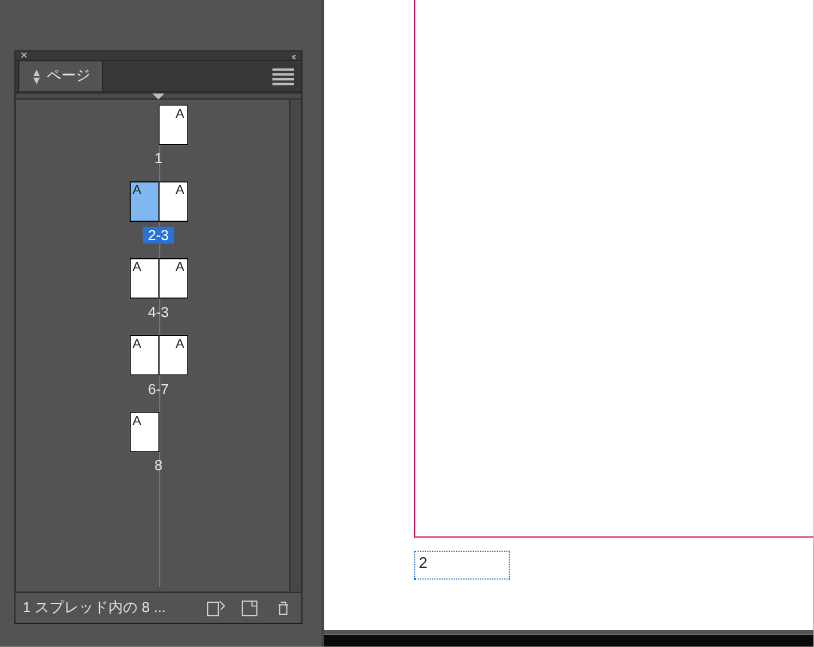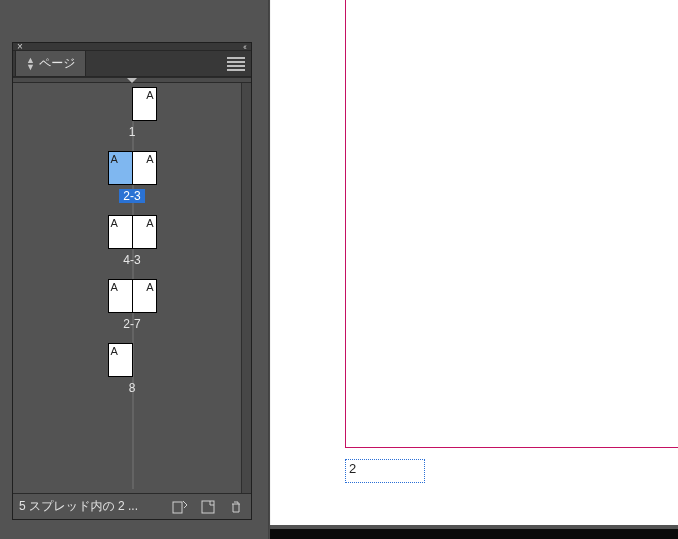--- a/index.html
+++ b/index.html
@@ -273,34 +273,34 @@
       </div>
       <div class="spread">
         <div class="pages">
           <div class="pg">
             <span class="mletter l">A</span>
           </div>
           <div class="pg">
             <span class="mletter r">A</span>
           </div>
         </div>
-        <div class="spread-label">2-7</div>
+        <div class="spread-label">6-7</div>
       </div>
       <div class="spread">
         <div class="pages" style="transform: translateX(-12px);">
           <div class="pg">
             <span class="mletter l">A</span>
           </div>
         </div>
         <div class="spread-label">8</div>
       </div>
     </div>
 
   <div class="panel-status">
-    <span class="status-text">5 スプレッド内の 2 ...</span>
+    <span class="status-text">1 スプレッド内の 8 ...</span>
     <span class="spacer"></span>
     <span class="icon-btn">
       <svg width="16" height="14" viewBox="0 0 16 14">
           <rect x="1" y="2" width="9" height="11" fill="none" stroke="#cfcfcf" stroke-width="1"></rect>
           <path d="M11 1 L15 5 L12 8" fill="none" stroke="#cfcfcf" stroke-width="1"></path>
         </svg>
     </span>
     <span class="icon-btn">
       <svg width="14" height="14" viewBox="0 0 14 14">
           <rect x="1" y="1" width="12" height="12" fill="none" stroke="#cfcfcf" stroke-width="1"></rect>

